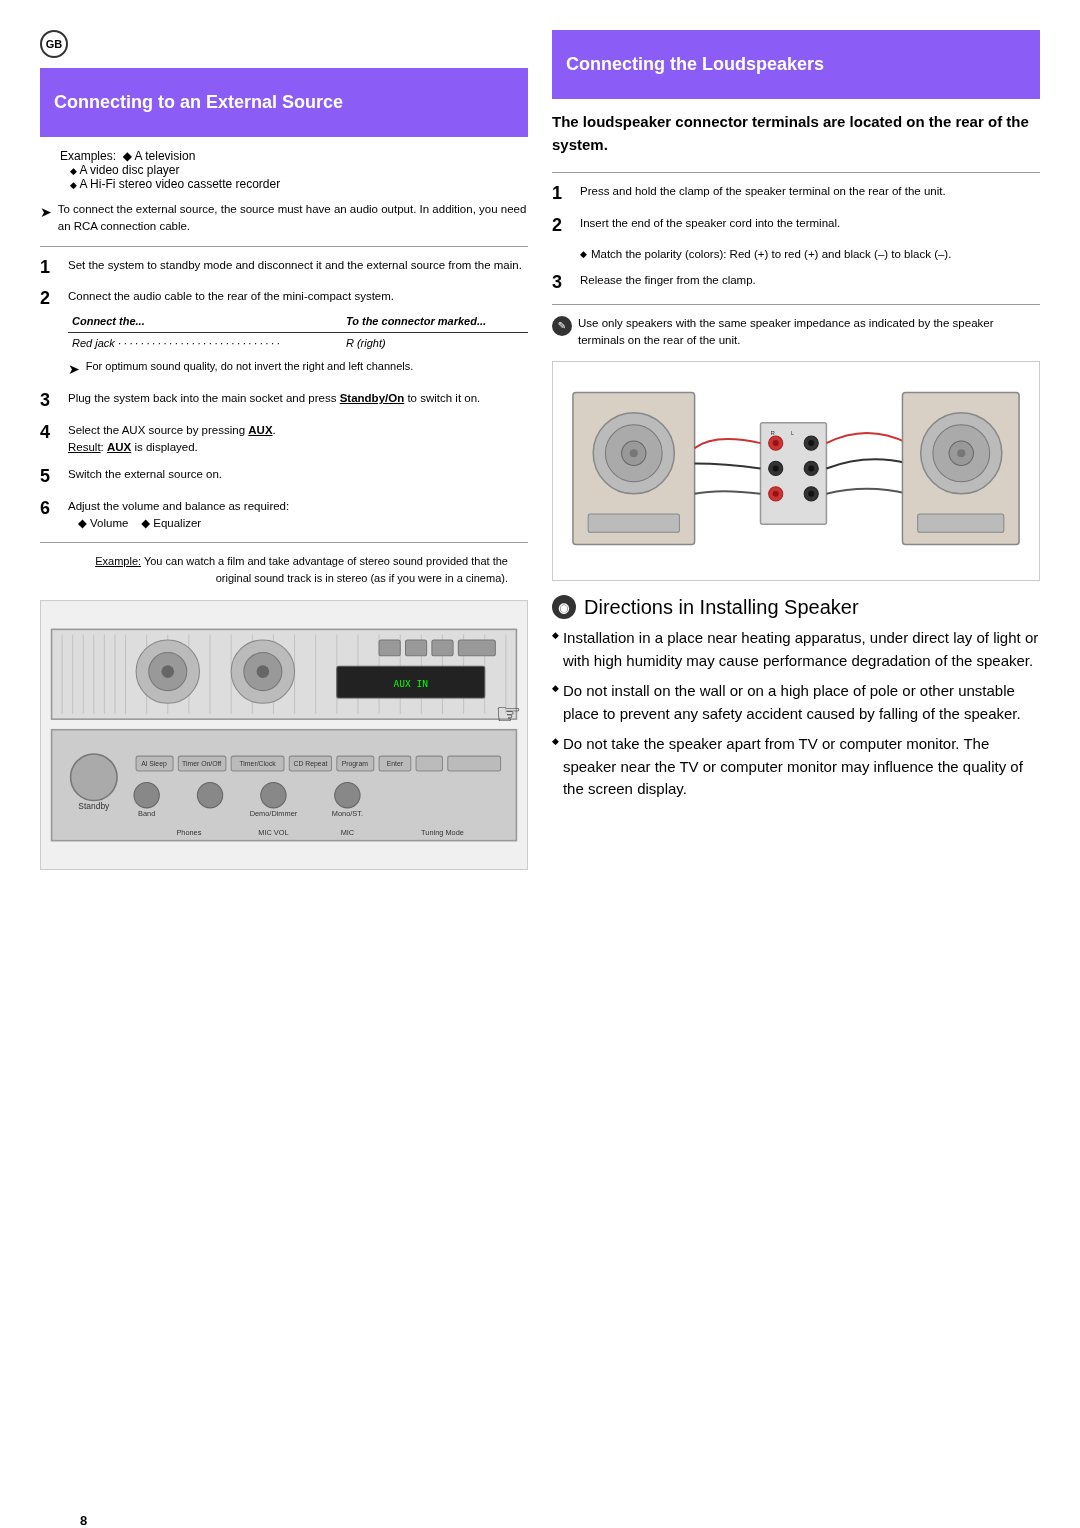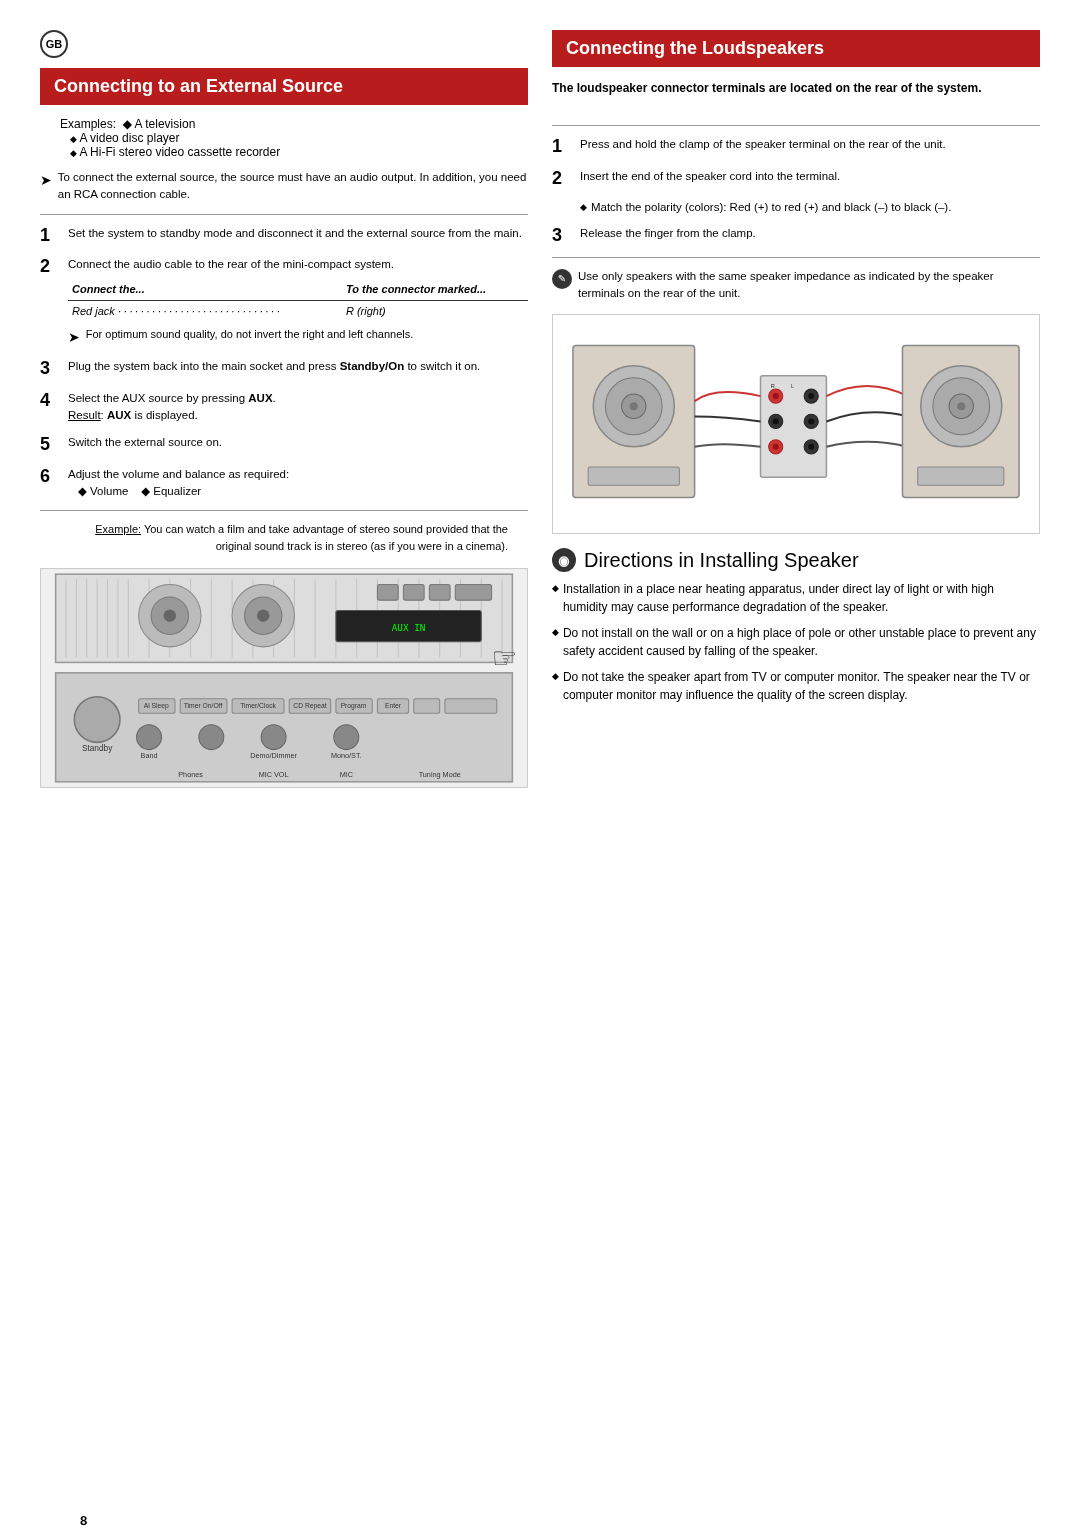--- a/index.html
+++ b/index.html
@@ -19,25 +19,25 @@
     }
     .left-col {
       flex: 1;
       min-width: 0;
     }
     .right-col {
       flex: 1;
       min-width: 0;
     }
     .section-header {
-      background: #b91c1c;
+      background: #8b5cf6;
       color: #fff;
       font-size: 18px;
       font-weight: bold;
-      padding: 8px 14px;
+      padding: 24px 14px;
       margin-bottom: 12px;
     }
     .gb-badge {
       display: inline-block;
       border: 2px solid #333;
       border-radius: 50%;
       width: 28px;
       height: 28px;
       text-align: center;
       line-height: 24px;
@@ -123,20 +123,21 @@
     .channel-note {
       display: flex;
       align-items: flex-start;
       gap: 6px;
       margin-top: 4px;
       font-size: 11px;
       line-height: 1.4;
     }
     .step-content strong {
       font-weight: bold;
+      text-decoration: underline;
     }
     .bullet-item {
       display: flex;
       gap: 4px;
       font-size: 11.5px;
       line-height: 1.4;
     }
     .bullet-item::before {
       content: "◆";
       font-size: 9px;
@@ -149,22 +150,22 @@
       line-height: 1.5;
       text-align: right;
       padding: 0 20px;
     }
     .example-block .ex-label {
       text-decoration: underline;
     }
     
     .right-intro {
       font-weight: bold;
-      font-size: 12px;
-      margin-bottom: 28px;
+      font-size: 15px;
+      margin-bottom: 16px;
       line-height: 1.5;
     }
     .speaker-diagram {
       width: 100%;
       height: 220px;
       border: 1px solid #ccc;
       margin: 12px 0;
       display: flex;
       align-items: center;
       justify-content: center;
@@ -187,39 +188,39 @@
       color: #fff;
       font-size: 13px;
       font-weight: bold;
       flex-shrink: 0;
     }
     .directions-title {
       font-size: 20px;
       font-weight: normal;
     }
     .directions-list {
-      font-size: 12px;
+      font-size: 15px;
       line-height: 1.5;
     }
     .directions-list .dir-item {
       display: flex;
       gap: 4px;
       margin-bottom: 8px;
       align-items: flex-start;
     }
     .directions-list .dir-item::before {
       content: "◆";
       font-size: 9px;
       margin-top: 2px;
       flex-shrink: 0;
     }
     
     .device-diagram {
       width: 100%;
-      height: 220px;
+      height: 270px;
       border: 1px solid #ccc;
       margin-top: 14px;
       overflow: hidden;
       display: flex;
       flex-direction: column;
       align-items: center;
       justify-content: center;
       background: #f0f0f0;
     }
     .page-number {

